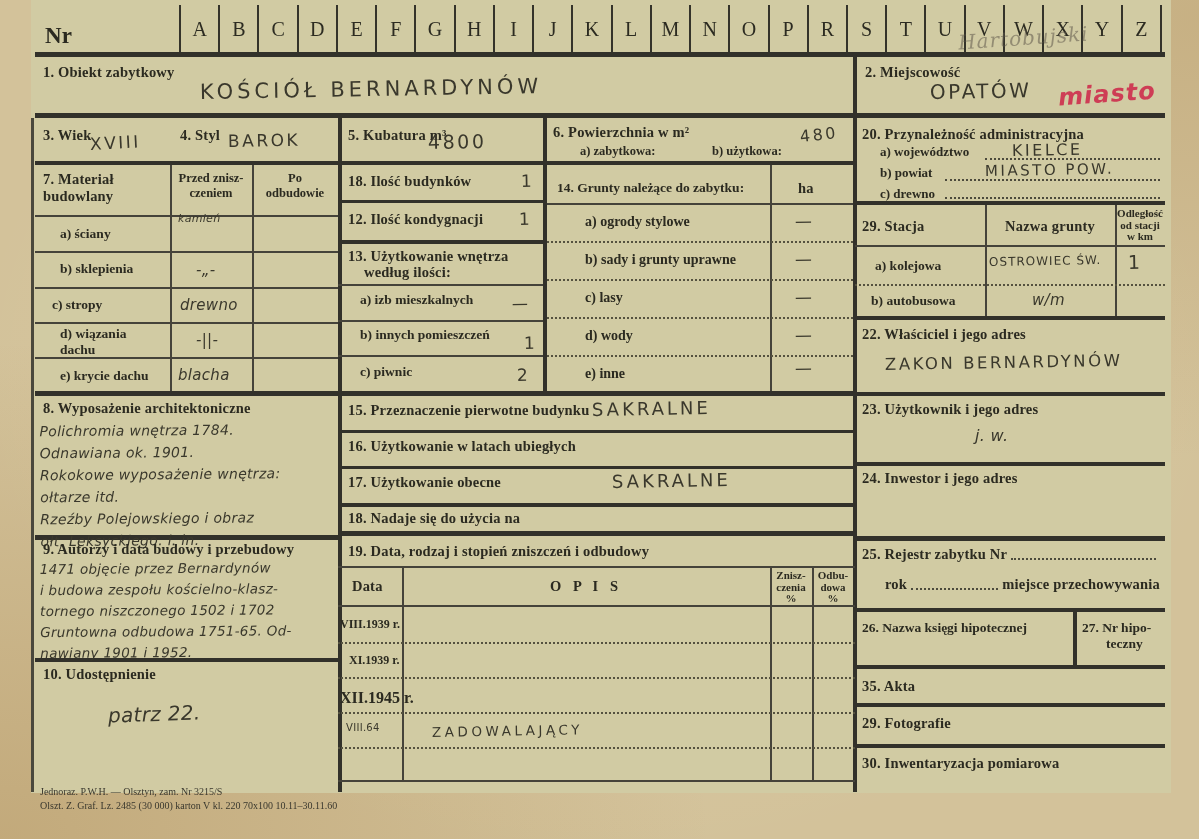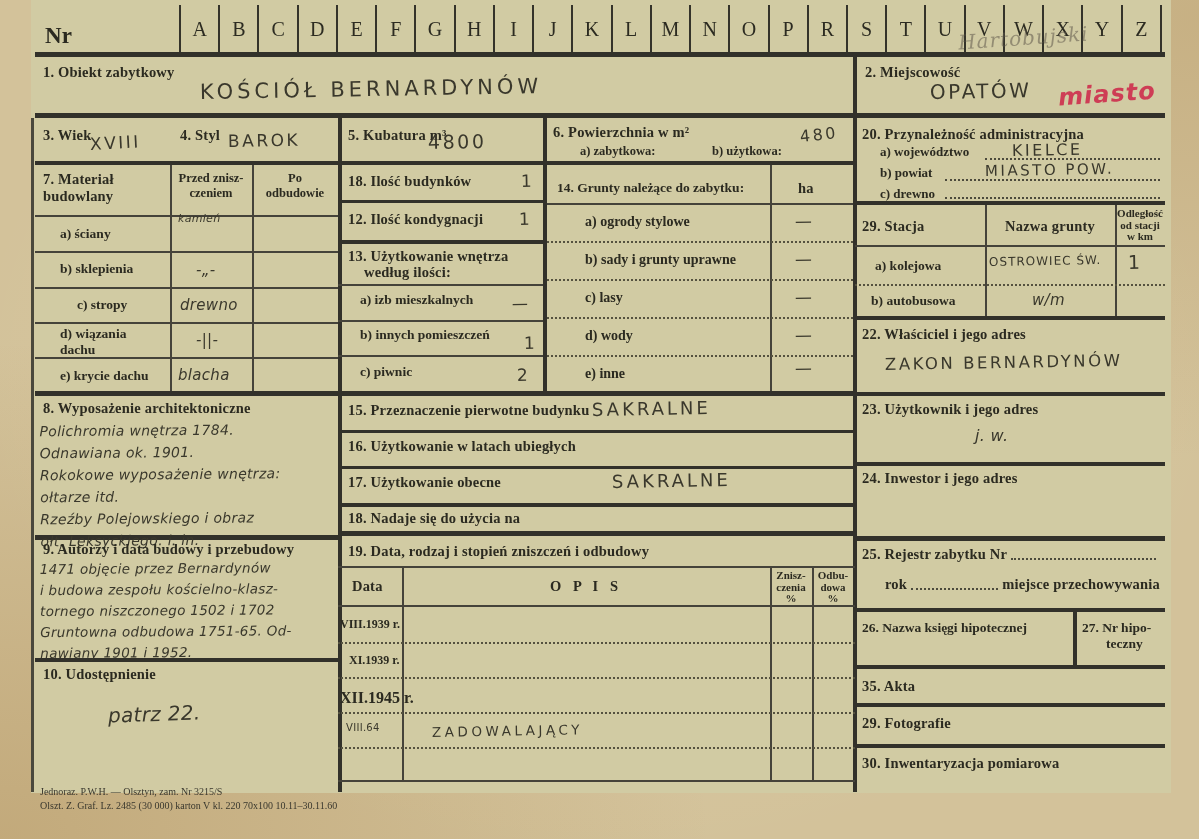--- a/index.html
+++ b/index.html
@@ -119,21 +119,21 @@
 <div class="vt" style="left:252px;top:165px;height:226px"></div>
 <div class="tl" style="left:35px;top:215px;width:303px"></div>
 <div class="txt sub ctr" style="left:172px;top:171px;width:78px;font-size:12.5px"><span>Przed znisz-</span><br><span>czeniem</span></div>
 <div class="txt sub ctr" style="left:254px;top:171px;width:82px;font-size:12.5px"><span>Po</span><br><span>odbudowie</span></div>
 <div class="tl" style="left:35px;top:251px;width:303px"></div>
 <div class="tl" style="left:35px;top:287px;width:303px"></div>
 <div class="tl" style="left:35px;top:322px;width:303px"></div>
 <div class="tl" style="left:35px;top:357px;width:303px"></div>
 <div class="txt sub" style="left:60px;top:226px">a) ściany</div>
 <div class="txt sub" style="left:60px;top:261px">b) sklepienia</div>
-<div class="txt sub" style="left:77px;top:297px">c) stropy</div>
+<div class="txt sub" style="left:52px;top:297px">c) stropy</div>
 <div class="txt sub" style="left:60px;top:326px;width:95px">d) wiązania dachu</div>
 <div class="txt sub" style="left:60px;top:368px">e) krycie dachu</div>
 <div class="txt hc" style="left:178px;top:212px;font-size:11px">kamień</div>
 <div class="txt hc" style="left:196px;top:261px;font-size:15px">-„-</div>
 <div class="txt hc" style="left:180px;top:296px;font-size:15px">drewno</div>
 <div class="txt hc" style="left:196px;top:331px;font-size:15px">-||-</div>
 <div class="txt hc" style="left:178px;top:366px;font-size:15px">blacha</div>
 
 <div class="txt lab" style="left:43px;top:400px">8. Wyposażenie architektoniczne</div>
 <div class="txt" style="left:40px;top:419px;width:298px;transform:rotate(-.5deg)">

